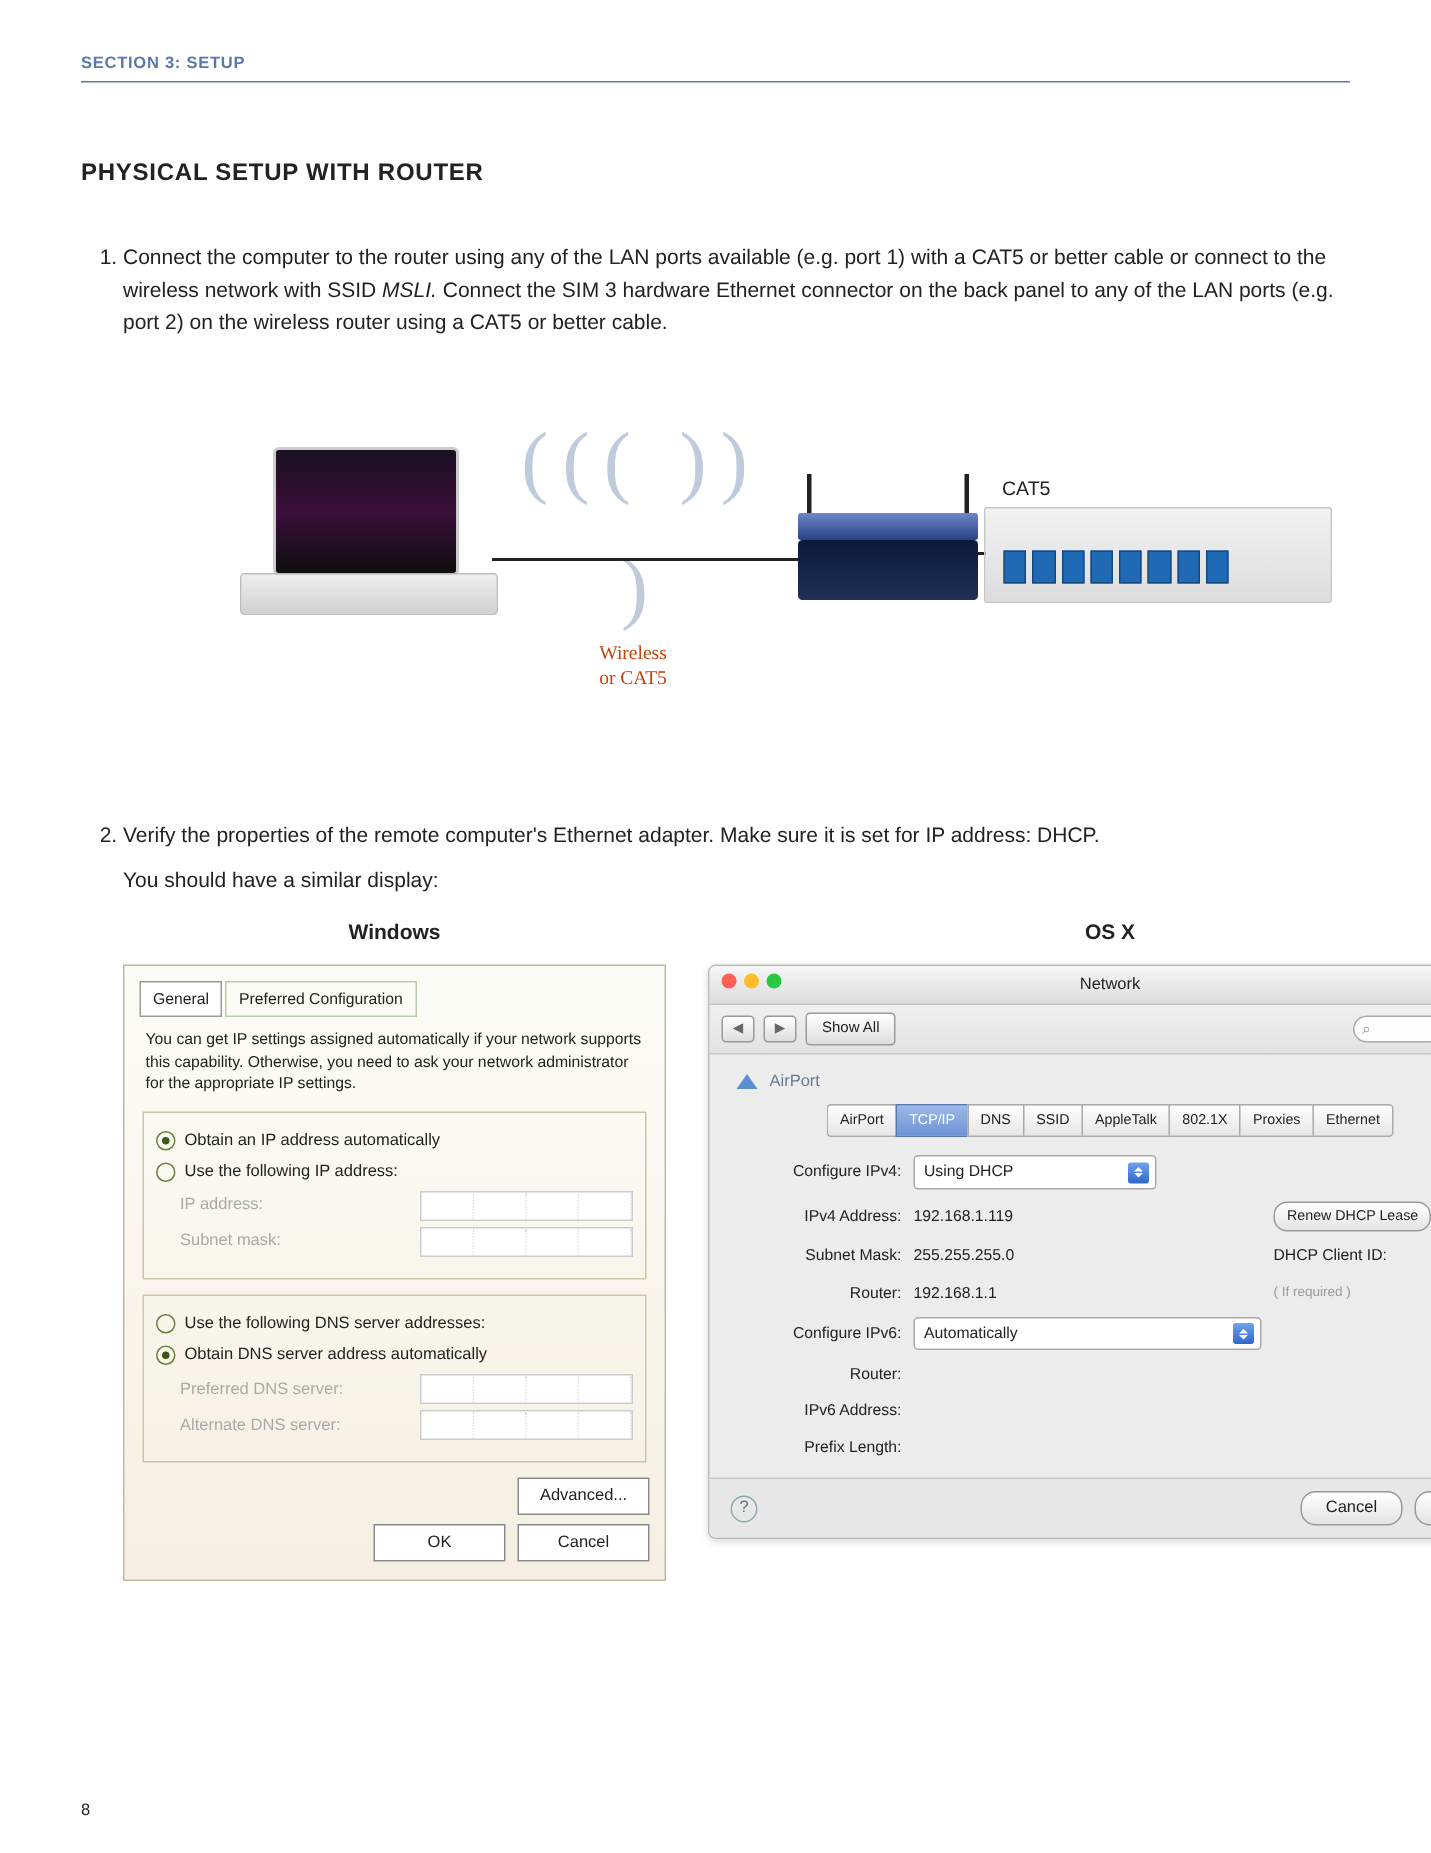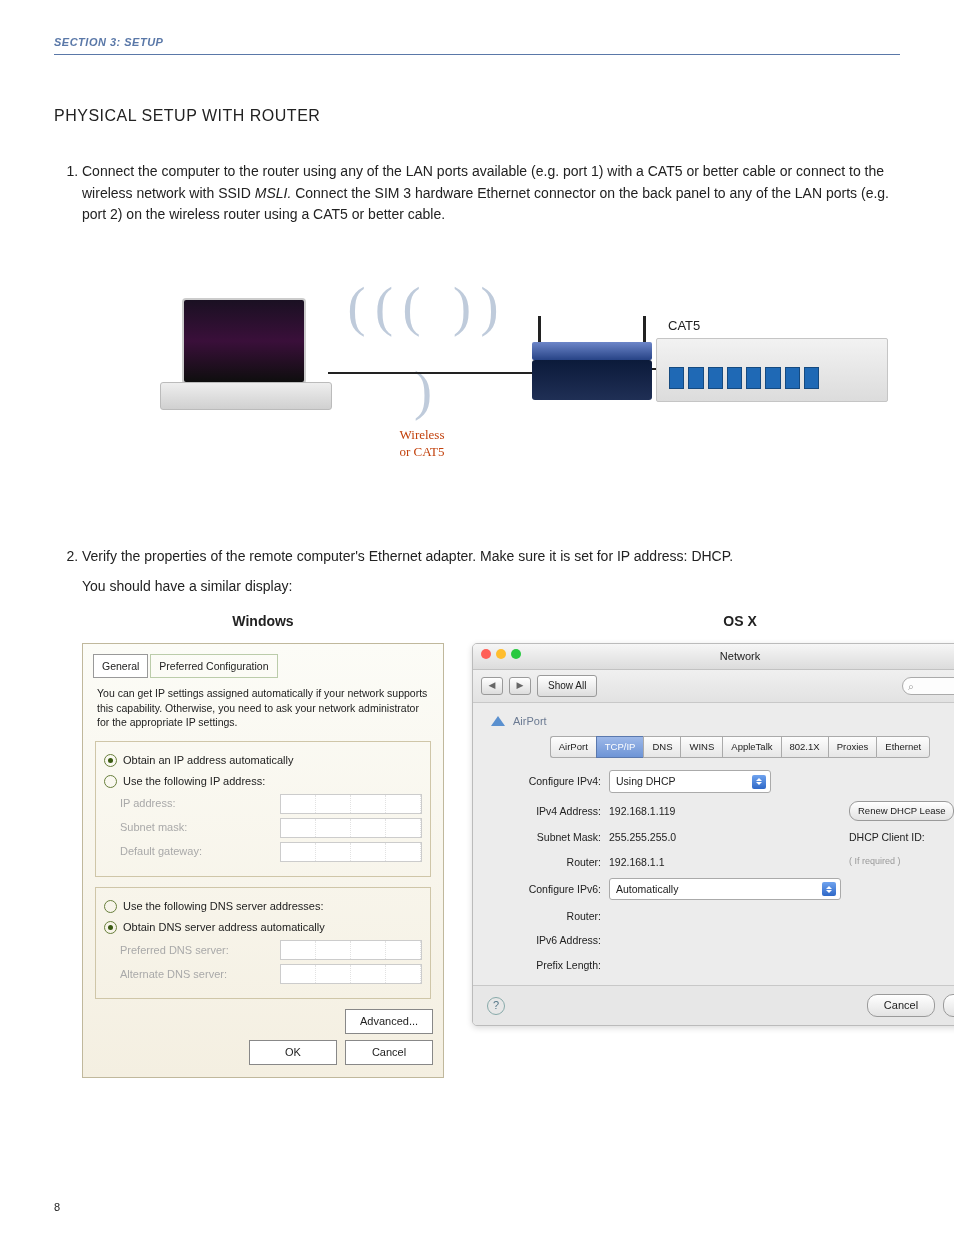--- a/index.html
+++ b/index.html
@@ -1,18 +1,18 @@
 <!DOCTYPE html>
 <html><head>
 <meta charset="utf-8">
 <style>
 html,body{margin:0;padding:0;background:#fff;font-family:Arial,Helvetica,sans-serif;color:#222}
 .page{width:954px;min-height:1235px;margin:0 auto;box-sizing:border-box;padding:36px 54px 0 54px;position:relative}
-.section-header{color:#5a78a8;font-size:11px;letter-spacing:.5px;font-style:italic;font-weight:600;padding-bottom:6px;border-bottom:1px solid #5a78a8;margin-bottom:52px}
-h2{font-size:16px;letter-spacing:.5px;font-weight:400;margin:12px 0 36px 0;text-transform:uppercase}
+.section-header{color:#5a78a8;font-size:11px;letter-spacing:.5px;font-weight:600;padding-bottom:6px;border-bottom:1px solid #5a78a8;margin-bottom:52px}
+h2{font-size:16px;letter-spacing:.5px;font-weight:700;margin:12px 0 36px 0;text-transform:uppercase}
 ol{margin:0;padding-left:28px;font-size:14px;line-height:1.55}
 ol li{margin-bottom:18px}
 .ssid{font-style:italic}
 .diagram{position:relative;height:220px;margin:30px 0 70px 0}
 .laptop{position:absolute;left:78px;top:42px;width:170px;height:120px}
 .laptop .screen{position:absolute;left:22px;top:0;width:120px;height:82px;background:linear-gradient(#1a1022,#3a0f3a,#0e0e0e);border:2px solid #ccc;border-radius:4px}
 .laptop .base{position:absolute;left:0;top:84px;width:170px;height:26px;background:linear-gradient(#eee,#d0d0d0);border:1px solid #bbb;border-radius:3px}
 .waves{position:absolute;left:260px;top:10px;width:160px;text-align:center;color:#bfcbdb;font-size:54px;letter-spacing:-2px;font-family:Georgia,serif}
 .waves .label{color:#c2410c;font-size:13px;letter-spacing:0;line-height:1.3;margin-top:-6px}
 .router{position:absolute;left:450px;top:80px;width:120px;height:80px}
@@ -163,29 +163,20 @@
                 </div>
               <div class="field-row">
                   <label>Subnet mask:</label>
                   <div class="ipbox">
                     <span></span>
                     <span></span>
                     <span></span>
                     <span></span>
                   </div>
                 </div>
-              <div class="field-row">
-                  <label>Default gateway:</label>
-                  <div class="ipbox">
-                    <span></span>
-                    <span></span>
-                    <span></span>
-                    <span></span>
-                  </div>
-                </div>
             </fieldset>
 
             <fieldset>
               <div class="radio-row">
                   <span class="radio"></span>
                   <span>Use the following DNS server addresses:</span>
                 </div>
               <div class="radio-row">
                   <span class="radio sel"></span>
                   <span>Obtain DNS server address automatically</span>
@@ -241,21 +232,21 @@
             </div>
             <div class="content">
               <div class="hdr">
                   <span class="wifi-ico"></span>
                   <span>AirPort</span>
                 </div>
               <div class="tabbar" id="osx-tabs">
                   <span>AirPort</span>
                   <span class="active">TCP/IP</span>
                   <span>DNS</span>
-                  <span>WINS</span>
+                  <span>SSID</span>
                   <span>AppleTalk</span>
                   <span>802.1X</span>
                   <span>Proxies</span>
                   <span>Ethernet</span>
                 </div>
 
               <div class="form">
                 <label>Configure IPv4:</label>
                 <div class="sel">
                     <span>Using DHCP</span>

